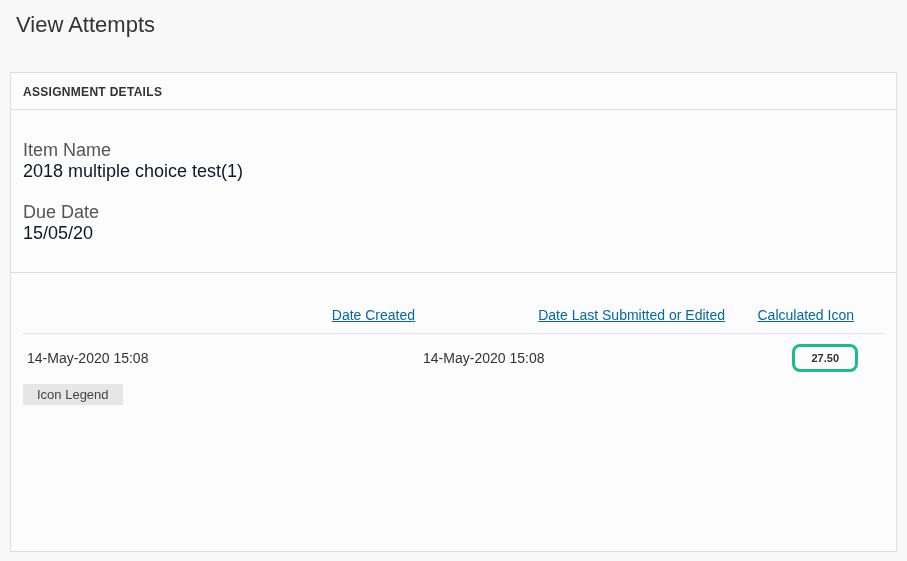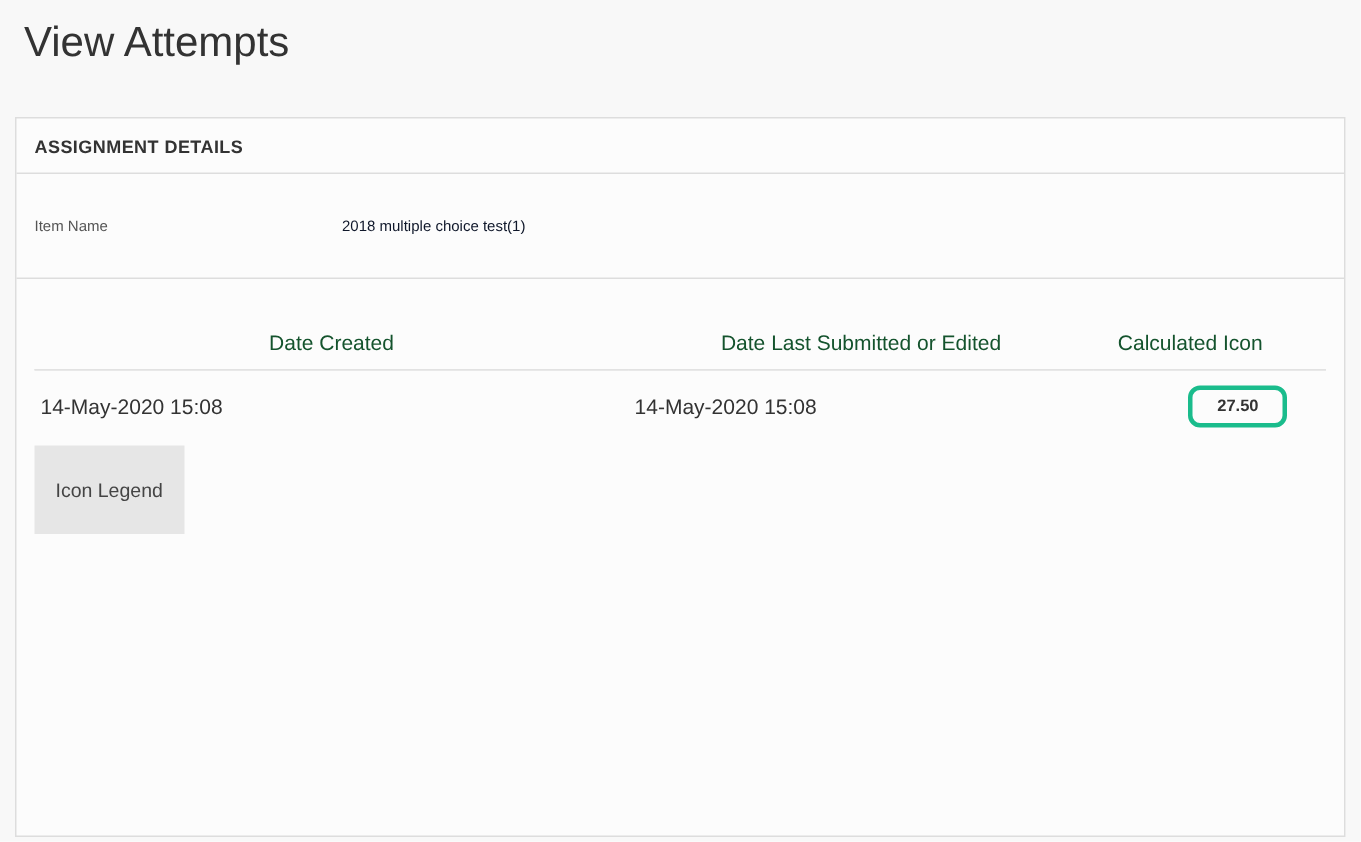--- a/index.html
+++ b/index.html
@@ -12,21 +12,21 @@
       background: #f8f8f8;
       color: #333;
       width: 907px;
       height: 561px;
       overflow: hidden;
     }
     .page {
       padding: 12px 10px 0 10px;
     }
     .page-title {
-      font-size: 28px;
+      font-size: 22px;
       font-weight: 400;
       color: #333;
       margin-bottom: 34px;
       padding-left: 6px;
     }
     .panel {
       border: 1px solid #ddd;
       background: #fcfcfc;
       min-height: 480px;
     }
@@ -41,44 +41,46 @@
       border: none;
       border-bottom: 1px solid #ddd;
       margin: 0;
     }
     .details-block {
       padding: 20px 12px 18px 12px;
     }
     .detail-row {
       display: flex;
       padding: 10px 0;
-      font-size: 10px;
+      font-size: 18px;
       color: #444;
+      flex-direction: column;
     }
     .detail-label {
       width: 205px;
       color: #555;
     }
     .detail-value {
       color: #0f172a;
     }
     .attempts-block {
       padding: 24px 12px 20px 12px;
     }
     .attempts-table {
       width: 100%;
       border-collapse: collapse;
       font-size: 14px;
     }
     .attempts-table th {
-      text-align: center;
+      text-align: right;
       font-weight: 400;
-      color: #14532d;
+      color: #0369a1;
       padding: 10px 4px;
       border-bottom: 1px solid #e2e2e2;
+      text-decoration: underline;
     }
     .attempts-table td {
       padding: 10px 4px;
       color: #333;
       vertical-align: middle;
     }
     .col-date-created { width: 46%; }
     .col-date-submitted { width: 36%; }
     .col-calc-mark { width: 18%; text-align: right; padding-right: 30px !important; }
     .mark-highlight {
@@ -87,21 +89,21 @@
       border-radius: 8px;
       padding: 5px 16px;
       font-weight: 700;
       color: #333;
       font-size: 11px;
       margin-right: -4px;
     }
     .icon-legend-btn {
       display: inline-block;
       margin-top: 2px;
-      padding: 22px 14px;
+      padding: 3px 14px;
       background: #e6e6e6;
       color: #444;
       font-size: 13px;
       border: none;
       cursor: pointer;
       font-family: inherit;
     }
   </style>
 </head>
 <body>
@@ -111,20 +113,24 @@
 
   <div class="panel">
 
     <div class="section-header">ASSIGNMENT DETAILS</div>
     <hr class="section-divider">
 
     <div class="details-block">
       <div class="detail-row">
         <div class="detail-label">Item Name</div>
         <div class="detail-value">2018 multiple choice test(1)</div>
+      </div>
+      <div class="detail-row">
+        <div class="detail-label">Due Date</div>
+        <div class="detail-value">15/05/20</div>
       </div>
     </div>
 
     <hr class="section-divider">
 
     <div class="attempts-block">
       <table class="attempts-table">
         <thead>
           <tr>
             <th class="col-date-created">Date Created</th>

